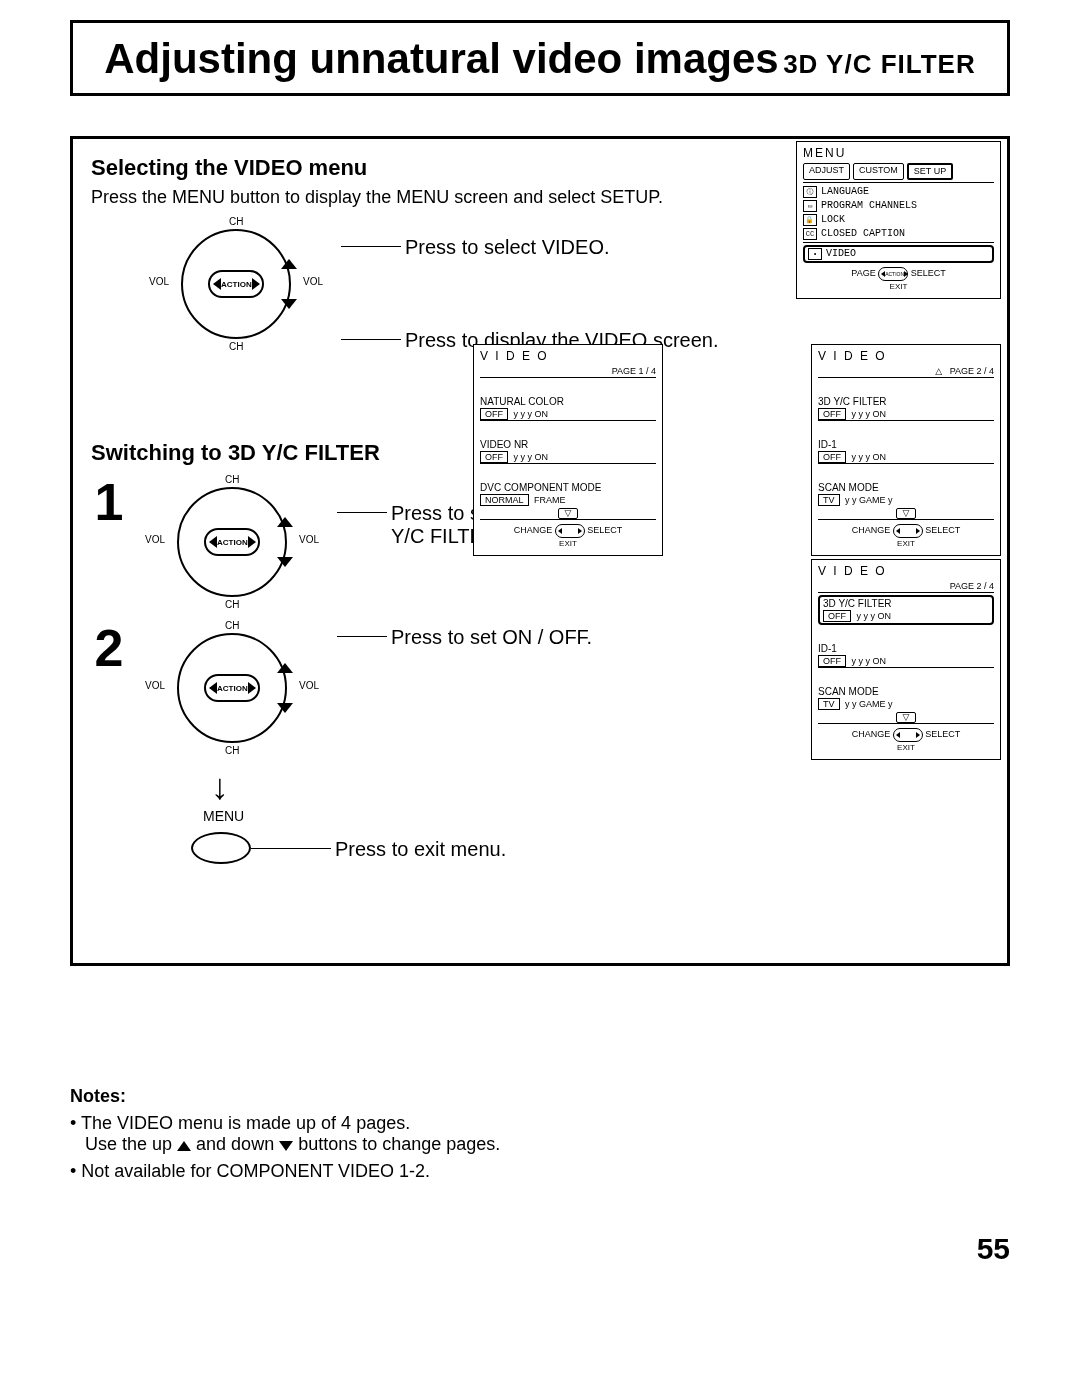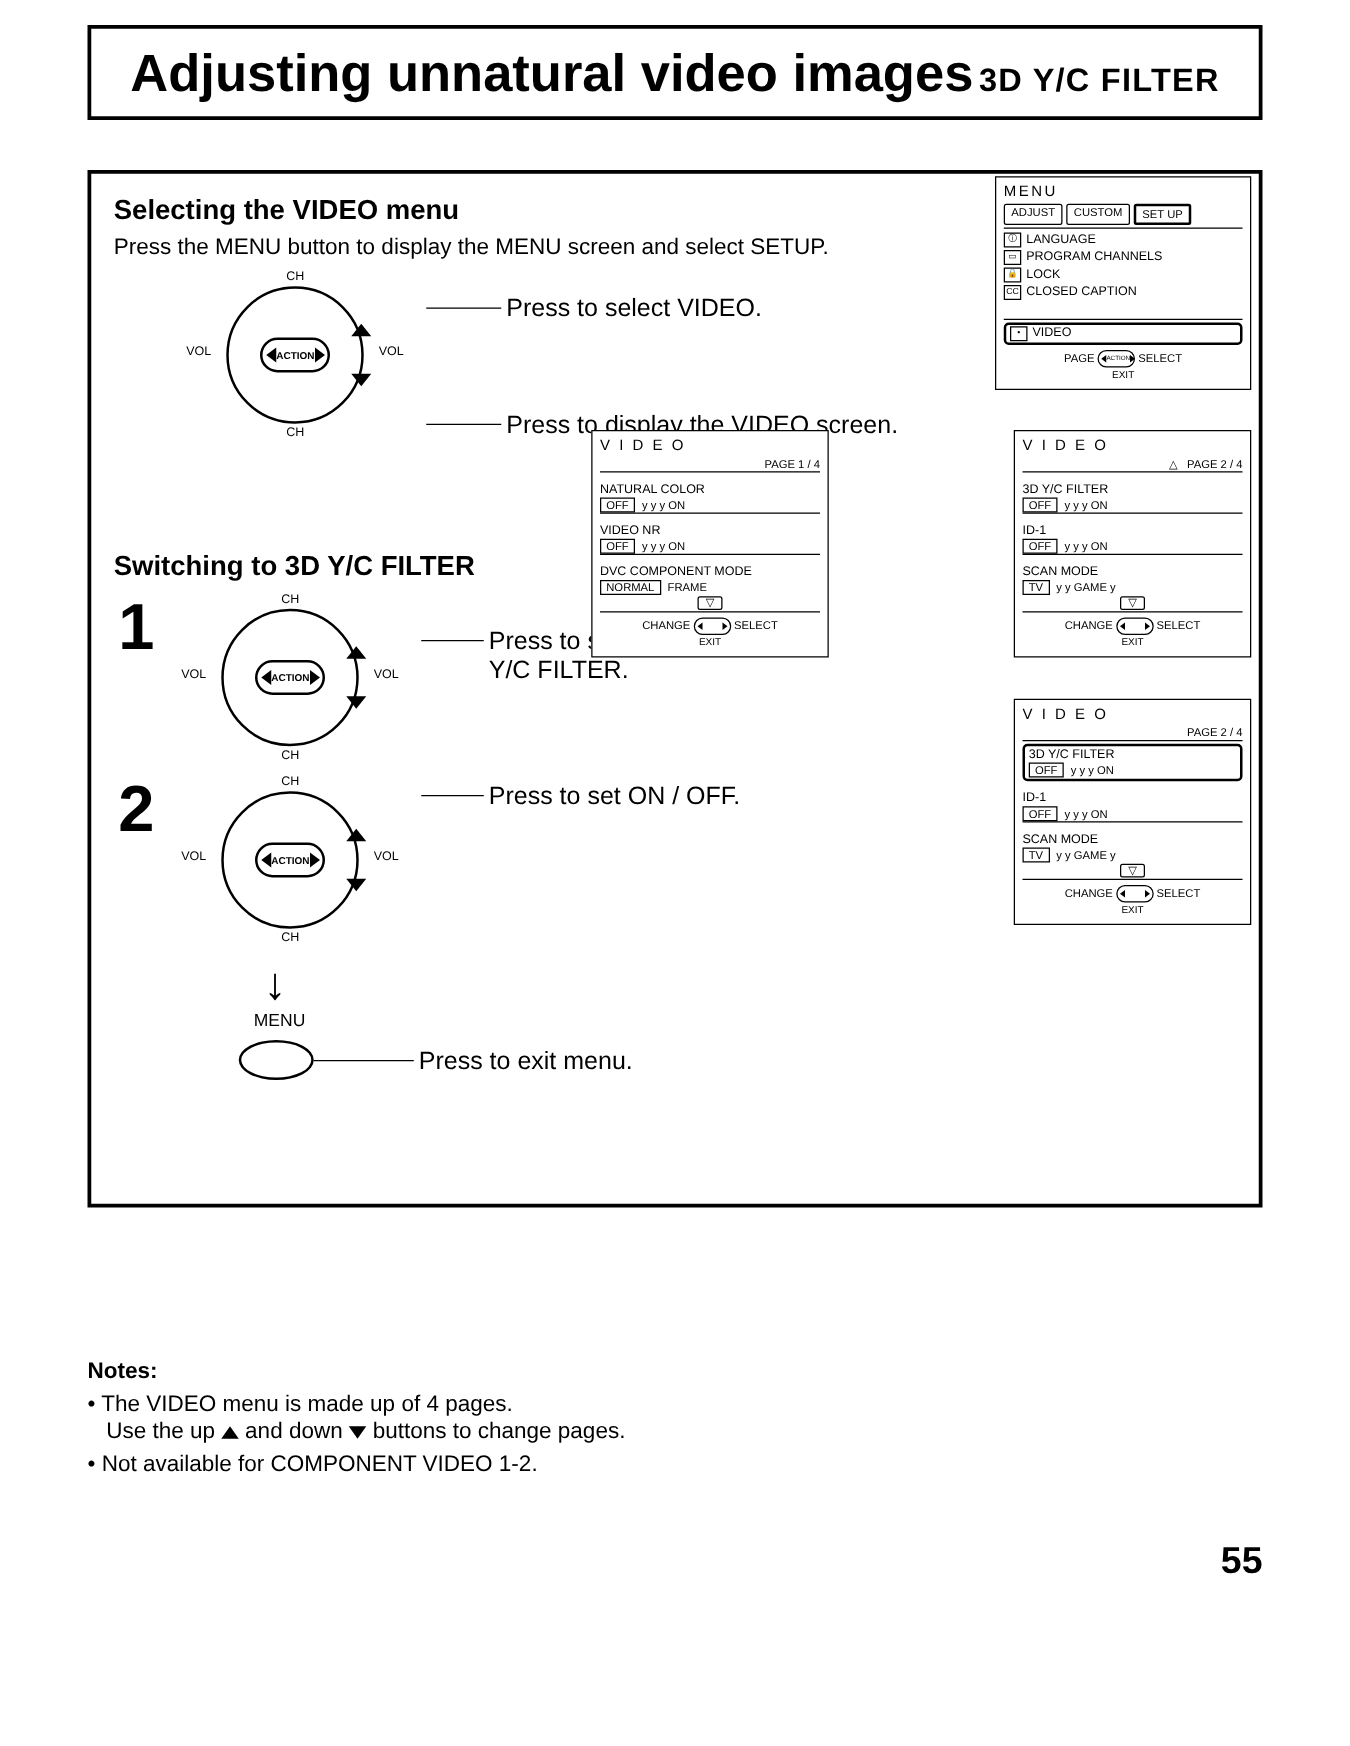--- a/index.html
+++ b/index.html
@@ -65,26 +65,26 @@
     border:1.5px solid #000;
     background:#fff;
     font-size:11px;
     line-height:1.2;
     padding:4px 6px 6px 6px;
   }
   .osd .mtitle { font-size:12px; letter-spacing:2px; margin-bottom:3px;}
   .osd .tabs { display:flex; gap:3px; margin-bottom:3px;}
   .osd .tab { border:1px solid #000; padding:1px 5px; font-size:9px; border-radius:2px;}
   .osd .tab.hl { border-width:2px; }
-  .osd .mi { display:flex; align-items:center; gap:4px; margin:2px 0; font-size:10px;}
+  .osd .mi { display:flex; align-items:center; gap:4px; margin:2px 0; font-size:10px;font-family:Liberation Mono, monospace;}
   .osd .mi .ic { width:14px; height:12px; border:1px solid #000; display:flex; align-items:center; justify-content:center; font-size:7px;}
   .osd .hl-row { border:2px solid #000; border-radius:4px; padding:1px 3px;}
   .osd .foot { font-size:9px; text-align:center; margin-top:4px;}
   .osd .page-ind { text-align:right; font-size:9px;}
-  .osd .opt-row { font-size:10px; margin:8px 0 1px 0;}
+  .osd .opt-row { font-size:10px; margin:18px 0 1px 0;}
   .osd .opt-val { font-size:9px; }
   .osd .opt-val .box { border:1px solid #000; padding:0 4px; margin-right:3px;}
   .osd .tri { display:inline-block; font-size:9px;}
   .mini-nav { width:30px; height:14px; border:1px solid #000; border-radius:8px; display:inline-flex; align-items:center; justify-content:space-between; padding:0 2px; vertical-align:middle;}
   .mini-nav .t { width:0;height:0;border-top:3px solid transparent;border-bottom:3px solid transparent;}
   .mini-nav .t-l{border-right:4px solid #000;}
   .mini-nav .t-r{border-left:4px solid #000;}
 
   .menu-btn { width:60px; height:32px; border:2px solid #000; border-radius:50%; margin-left:100px; margin-top:8px;}
   .menu-lbl { font-size:14px; margin-left:112px; }
@@ -221,21 +221,21 @@
           <span>LANGUAGE</span>
         </div>
       <div class="mi">
           <span class="ic">▭</span>
           <span>PROGRAM  CHANNELS</span>
         </div>
       <div class="mi">
           <span class="ic">🔒</span>
           <span>LOCK</span>
         </div>
-      <div class="mi" style="border-bottom:1px solid #000; padding-bottom:15px;">
+      <div class="mi" style="border-bottom:1px solid #000; padding-bottom:2px;">
           <span class="ic">CC</span>
           <span>CLOSED  CAPTION</span>
         </div>
       <div class="mi hl-row">
           <span class="ic">•</span>
           <span>VIDEO</span>
         </div>
       <div class="foot">
         <span>PAGE</span>
         <span class="mini-nav">

